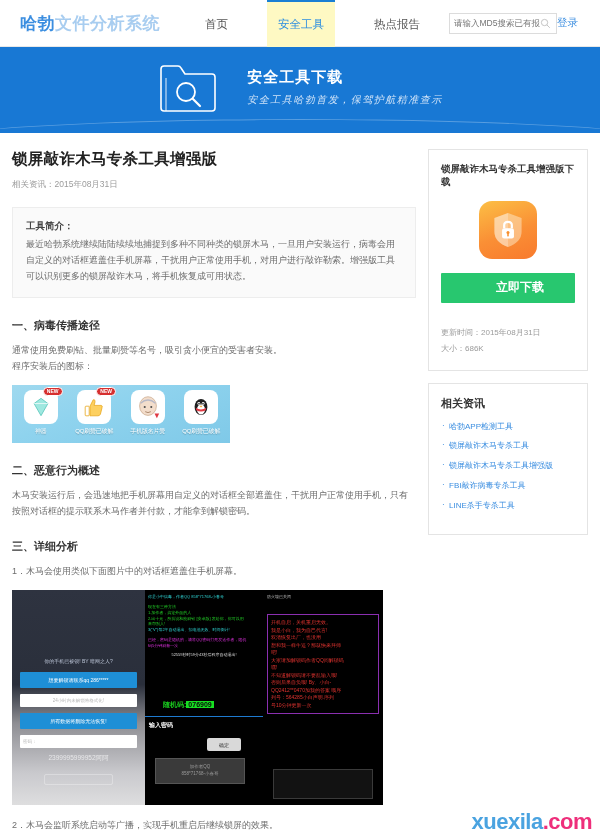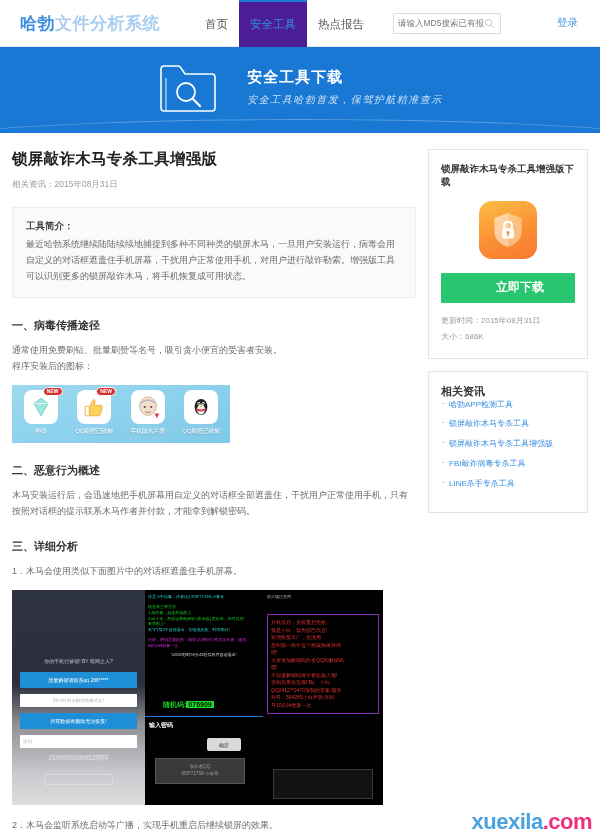--- a/index.html
+++ b/index.html
@@ -13,27 +13,27 @@
 
   
   .header {
     position: relative; height: 47px; background:#ffffff;
     border-bottom: 1px solid #e8e8e8;
     display: flex; align-items: center;
   }
   .logo { margin-left: 20px; font-size: 17px; font-weight: 700; letter-spacing: .5px; white-space: nowrap;}
   .logo .dark { color:#3b8ee0; }
   .logo .light { color:#a8cdf0; }
-  .nav { display:flex; align-items:stretch; height:47px; margin-left: 34px; }
+  .nav { display:flex; align-items:stretch; height:47px; margin-left: 34px; gap: 28px; }
   .nav-item {
     display:flex; align-items:center; padding: 0 11px;
     font-size:11.5px; color:#555; cursor:pointer; white-space:nowrap;
     border-top: 2px solid transparent;
   }
-  .nav-item.active { color:#2f8fe0; background:#4c1d95; border-top: 2px solid #1a7fd4; }
+  .nav-item.active { color:#2f8fe0; background:#fef9c3; border-top: 2px solid #1a7fd4; }
 
   .search-wrap {
     margin-left: 18px; position: relative;
     width: 108px; height: 21px; border:1px solid #dcdcdc; background:#fff;
     display:flex; align-items:center;
   }
   .search-input {
     border:0; outline:0; width: 86px; height:19px; margin-left:4px;
     font-size:8.5px; color:#a9a9a9; font-family: inherit; background:transparent;
   }
@@ -153,23 +153,23 @@
   .dl-icon {
     width: 58px; height:58px; border-radius:13px;
     background: linear-gradient(160deg,#fcbf45 0%, #fa8f35 55%, #f87a2d 100%);
     display:flex; align-items:center; justify-content:center;
   }
   .dl-btn {
     margin-top:14px; height:30px; background:#28c76f; color:#fff;
     font-size:12px; font-weight:700; display:flex; align-items:center; justify-content:center;
     cursor:pointer; border-radius:1px;padding-left:24px;
   }
-  .dl-meta { font-size:8px; color:#9b9b9b; margin-top:11px; line-height:1.75; }
+  .dl-meta { font-size:8px; color:#9b9b9b; margin-top:23px; line-height:1.75; }
   .panel-head { font-size:11px; font-weight:700; color:#333; }
-  .rel-list { }
+  .rel-list { margin-top:10px; }
   .rel-item { font-size:8px; color:#3b8ee0; line-height:1.6; margin-bottom:7px; cursor:pointer; padding-left:8px; position:relative; }
   .rel-item:before { content:"·"; position:absolute; left:1px; top:-1px; color:#3b8ee0; }
   .watermark {
     position:absolute; right: 8px; bottom: 4px; font-size:22px; font-weight:700; letter-spacing:-.5px;
   }
   .watermark .b { color:#4aa3e0; } .watermark .p { color:#ee2f7b; }
 </style>
 </head>
 <body>
 

